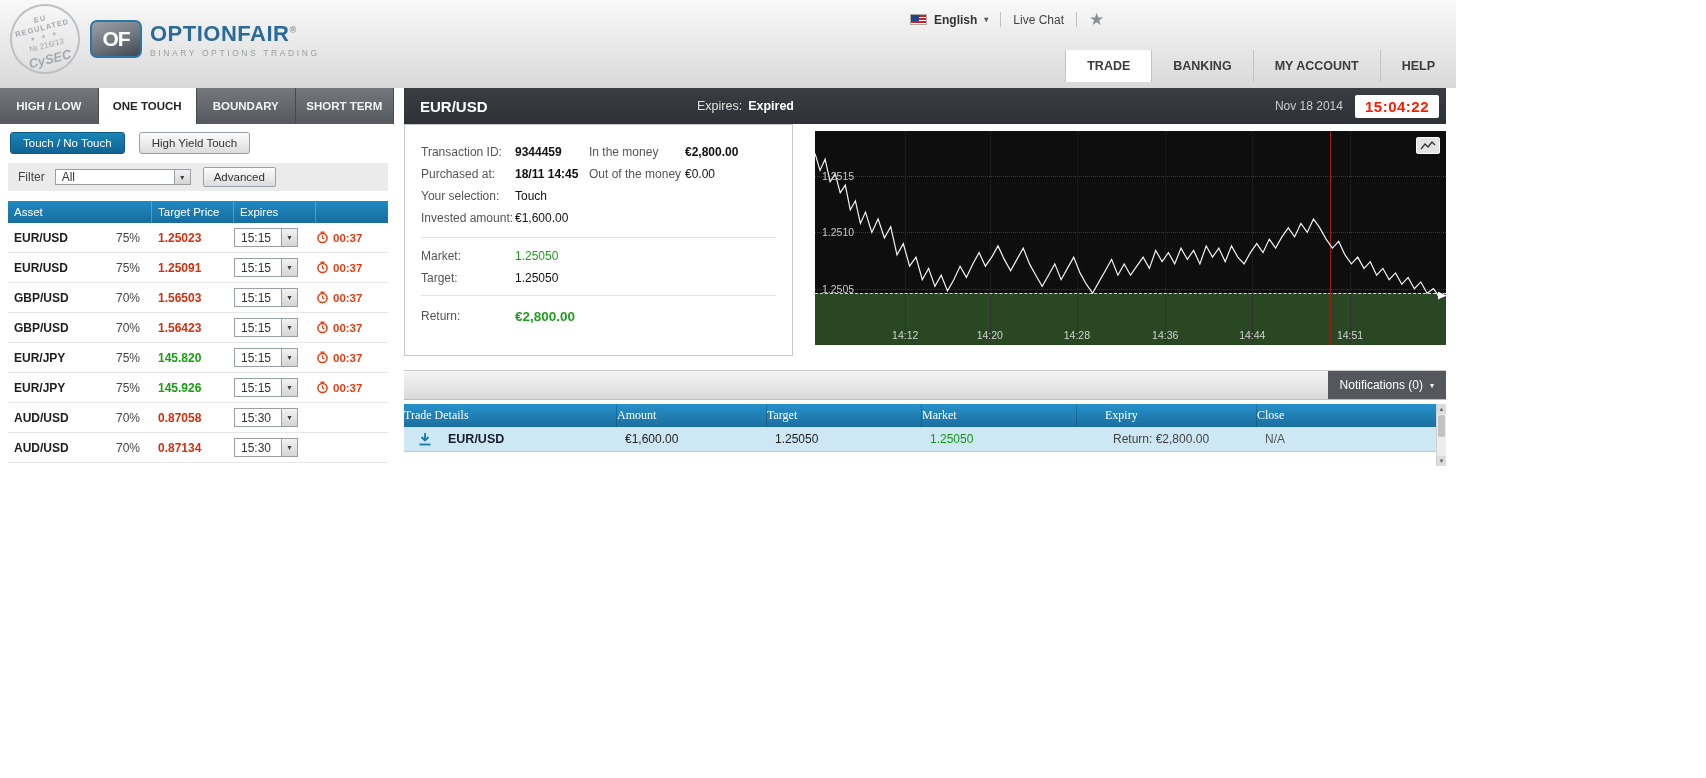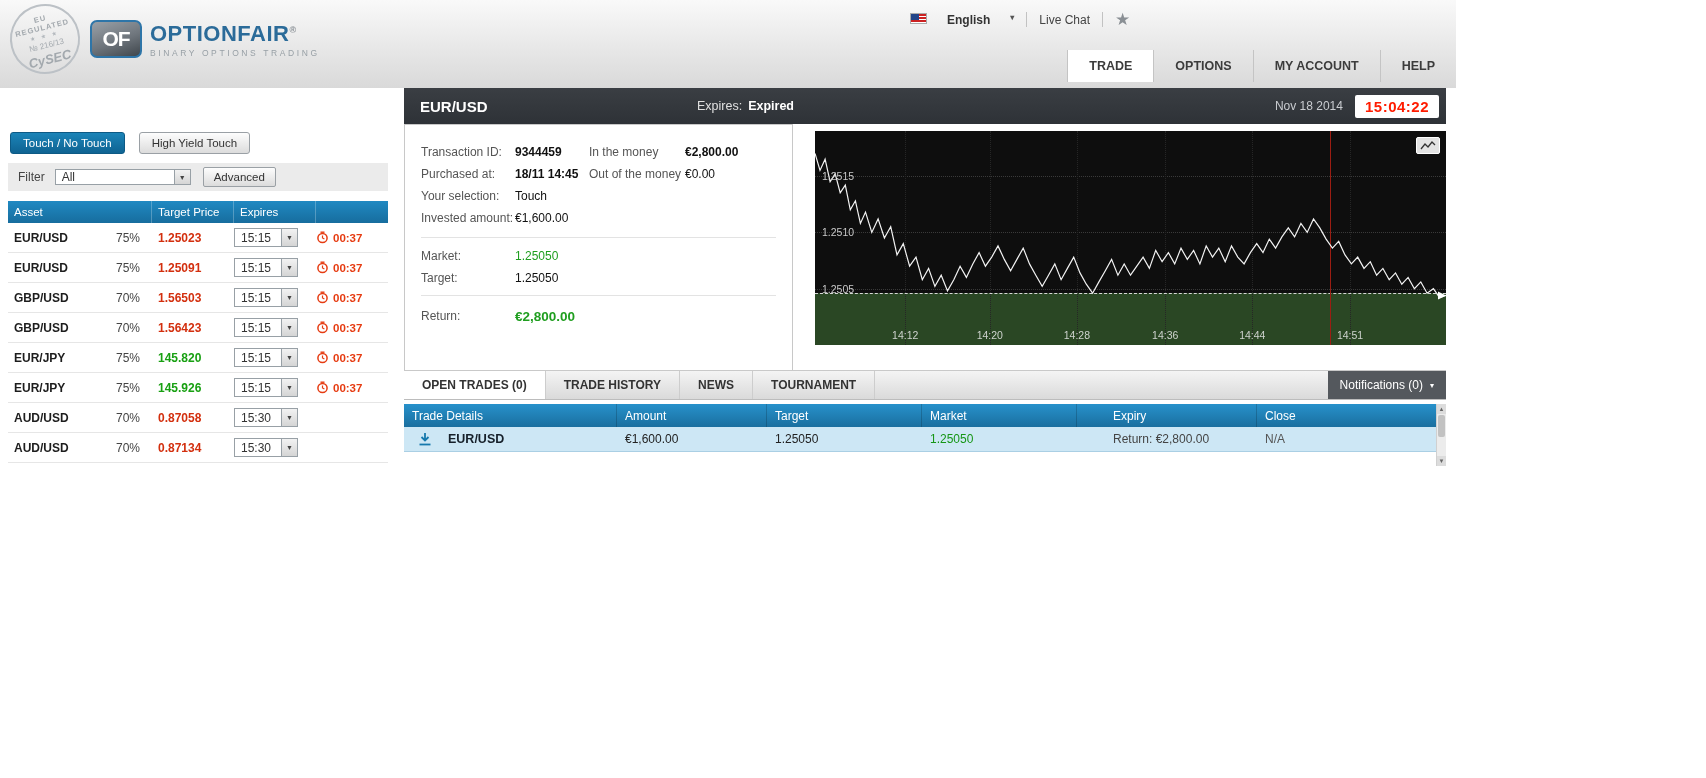--- a/index.html
+++ b/index.html
@@ -22,21 +22,21 @@
               color:#fff; font-weight:bold; font-size:21px; letter-spacing:-1px;
               display:flex; align-items:center; justify-content:center; }
   .logotext { margin-left:8px; }
   .logoname { color:#2b6b99; font-weight:bold; font-size:22px; letter-spacing:0.5px; }
   .logoname sup { font-size:9px; color:#8a9096; }
   .logotag { color:#98a0a6; font-size:8.5px; letter-spacing:2.6px; margin-top:1px; }
   .hdr-utils { position:absolute; left:910px; top:9px; display:flex; align-items:center; gap:12px; }
   .usflag { width:17px; height:11px; display:inline-block; position:relative;
             background:repeating-linear-gradient(#c22 0 1.6px,#fff 1.6px 3.2px); border:1px solid #aaa; }
   .usflag i { position:absolute; left:0; top:0; width:8px; height:6px; background:#224488; display:block; }
-  .lang { display:flex; gap:20px; font-weight:bold; color:#333; cursor:pointer; }
+  .lang { display:flex; align-items:center; gap:7px; font-weight:bold; color:#333; cursor:pointer; }
   .caret { font-size:8px; color:#555; }
   .vsep { width:1px; height:15px; background:#c2c2c2; }
   .livechat { color:#444; cursor:pointer; }
   .star { color:#8a8f94; font-size:17px; cursor:pointer; }
   .acct-tabs { position:absolute; right:0; top:50px; height:32px; display:flex; }
   .acct-tab { display:flex; align-items:center; justify-content:center; padding:4px 21px;
               font-weight:bold; font-size:12.5px; color:#3c3c3c; border-left:1px solid #c4c4c4; cursor:pointer; }
   .acct-tab.active { background:#fff; }
 
   
@@ -82,21 +82,21 @@
   .aname { font-weight:bold; font-size:12px; color:#1d1d1d; padding-left:6px; }
   .payout { margin-left:auto; padding-right:12px; color:#444; }
   .c-price { width:82px; padding-left:6px; font-weight:bold; font-size:12px; }
   .c-price .down { color:#d32f0e; } .c-price .up { color:#18a012; }
   .c-exp { width:82px; }
   .expsel { width:64px; height:19px; }
   .c-timer { width:72px; display:flex; align-items:flex-end; gap:4px; }
   .tval { color:#e63b11; font-weight:bold; font-size:11.5px; }
 
   
-  .dcard { position:absolute; left:404px; top:124px; width:389px; height:276px; background:#fff;
+  .dcard { position:absolute; left:404px; top:124px; width:389px; height:232px; background:#fff;
            border:1px solid #c8c8c8; }
   .fl { position:absolute; left:16px; top:16px; }
   .fr { position:absolute; left:184px; top:16px; }
   .frow { display:flex; height:22px; align-items:center; }
   .dlab { width:94px; color:#555; font-size:12px; }
   .dlab2 { width:96px; color:#555; font-size:12px; }
   .dval { color:#111; font-size:12px; }
   .dval.bold { font-weight:bold; }
   .ddiv { position:absolute; left:16px; right:16px; border-top:1px solid #e3e3e3; }
   .mrow { position:absolute; left:16px; display:flex; align-items:center; height:22px; }
@@ -121,21 +121,21 @@
   .btabs { position:absolute; left:404px; top:370px; width:1042px; height:30px; display:flex;
            background:linear-gradient(#f4f4f4,#dadada); border-top:1px solid #c9c9c9; border-bottom:1px solid #bcbcbc; }
   .btab { display:flex; align-items:center; padding:0 18px; font-weight:bold; font-size:12px; color:#333;
           border-right:1px solid #cdcdcd; cursor:pointer; }
   .btab.active { background:#fff; }
   .notif { margin-left:auto; background:#54585d; color:#fff; display:flex; align-items:center; gap:7px;
            padding:0 12px; font-size:12px; cursor:pointer; }
   .ttable { position:absolute; left:404px; top:404px; width:1042px; height:62px; background:#fff; }
   .thead { height:23px; display:flex; background:linear-gradient(#2791cb,#1a6f9f); color:#fff;
            font-size:12px; width:1032px; }
-  .thead > div { display:flex; align-items:center; padding-left:8px; border-right:1px solid rgba(0,0,0,0.18); }
+  .thead > div { display:flex; align-items:center; padding-left:0; border-right:1px solid rgba(0,0,0,0.18);font-family:Liberation Serif, serif; }
   .t1{width:213px;} .t2{width:150px;} .t3{width:155px;} .t4{width:155px;} .t5{width:152px;margin-left:28px;} .t6{flex:1; border-right:none!important;}
   .trow { height:25px; width:1032px; display:flex; align-items:center; background:#cde7f5;
           border-bottom:1px solid #aacfe4; cursor:pointer; }
   .trow .t1 { display:flex; align-items:center; }
   .trow .t1 .dlicon { margin-left:14px; }
   .trow .tasset { font-weight:bold; font-size:12.5px; color:#16202a; margin-left:16px; }
   .trow > div { padding-left:8px; }
   .tmarket { color:#169616; }
   .texpiry { color:#444; } .tclose { color:#555; }
   .sbar { position:absolute; right:0; top:0; bottom:0; width:10px; background:#ececec; border-left:1px solid #d0d0d0; }
@@ -176,33 +176,51 @@
       <span class="vsep"></span>
       <span class="star">★</span>
     </div>
     <div class="acct-tabs">
 
         <div class="acct-tab active">
           <span>TRADE</span>
         </div>
 
         <div class="acct-tab">
-          <span>OPTIONS</span>
+          <span>BANKING</span>
         </div>
 
         <div class="acct-tab">
           <span>MY ACCOUNT</span>
         </div>
 
         <div class="acct-tab">
           <span>HELP</span>
         </div>
       </div>
   </div>
 
+  <div class="tnav">
+
+      <div class="tnav-tab">
+        <span>HIGH / LOW</span>
+      </div>
+
+      <div class="tnav-tab active">
+        <span>ONE TOUCH</span>
+      </div>
+
+      <div class="tnav-tab">
+        <span>BOUNDARY</span>
+      </div>
+
+      <div class="tnav-tab">
+        <span>SHORT TERM</span>
+      </div>
+    </div>
 
   <div class="ibar">
     <span class="isym">EUR/USD</span>
     <span class="iexp">
       <span>Expires:</span><b>Expired</b>
     </span>
     <span class="idate">Nov 18 2014</span>
     <span class="iclock">15:04:22</span>
   </div>
 
@@ -490,38 +508,20 @@
       <div class="xtick" style="left: 261.865px;">14:28</div>
       <div class="vgrid" style="left: 350.205px;"></div>
       <div class="xtick" style="left: 350.205px;">14:36</div>
       <div class="vgrid" style="left: 437.283px;"></div>
       <div class="xtick" style="left: 437.283px;">14:44</div>
       <div class="vgrid" style="left: 535.088px;"></div>
       <div class="xtick" style="left: 535.088px;">14:51</div>
     </div>
 
   <div class="btabs">
-    <div style="display:flex">
-
-        <div class="btab active">
-          <span>OPEN TRADES (0)</span>
-        </div>
-
-        <div class="btab">
-          <span>TRADE HISTORY</span>
-        </div>
-
-        <div class="btab">
-          <span>NEWS</span>
-        </div>
-
-        <div class="btab">
-          <span>TOURNAMENT</span>
-        </div>
-      </div>
     <div class="notif">
       <span>Notifications (0)</span>
       <span class="caret" style="color:#fff">▾</span>
     </div>
   </div>
 
   <div class="ttable">
     <div class="thead">
       <div class="t1">Trade Details</div>
       <div class="t2">Amount</div>

